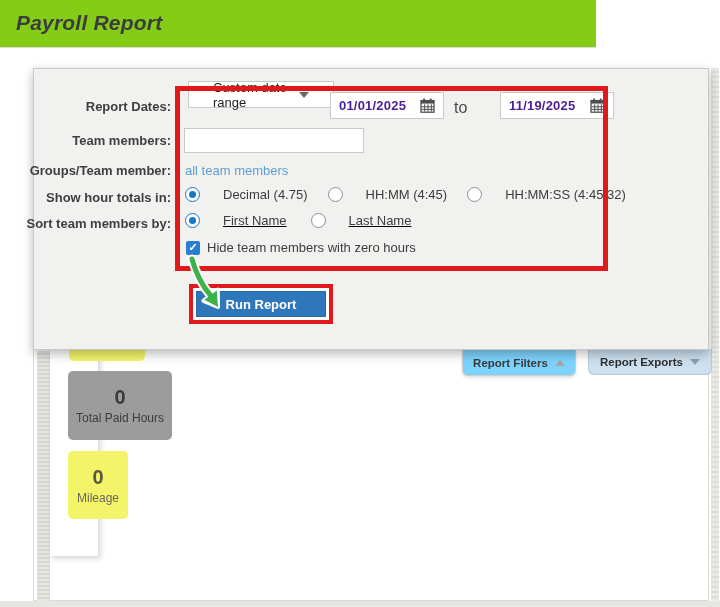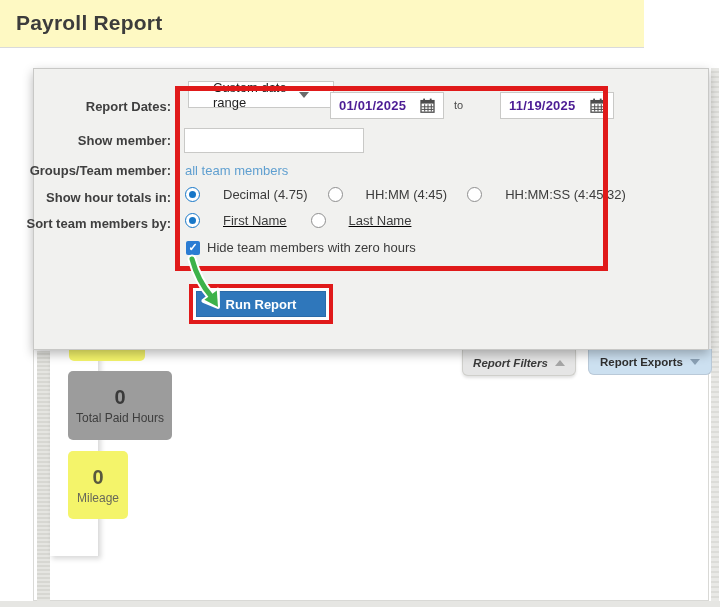--- a/index.html
+++ b/index.html
@@ -1,21 +1,21 @@
 <!DOCTYPE html>
 <html><head>
 <meta charset="utf-8">
 <style>
   html,body{margin:0;padding:0;}
   .page{position:relative;width:720px;height:607px;background:#ffffff;
         font-family:"Liberation Sans",sans-serif;overflow:hidden;}
 
   
-  .header{position:absolute;left:0;top:0;width:644px;height:47px;
-          background:#fef9c3;border-bottom:1px solid #d9dadc;}
+  .header{position:absolute;left:0;top:0;width:596px;height:47px;
+          background:#84cc16;border-bottom:1px solid #d9dadc;font-style:italic;}
   .page-title{position:absolute;left:16px;top:11px;font-size:21px;font-weight:600;
               color:#3c3c3c;letter-spacing:.2px;}
 
   
   .right-strip{position:absolute;left:711px;top:68px;width:8px;height:533px;
                background:repeating-linear-gradient(0deg,#e9e9e6 0 3px,#dcdcd8 3px 5px);}
   .bottom-strip{position:absolute;left:0;top:601px;width:720px;height:6px;background:#e6e6e3;}
 
   
   .bg-card{position:absolute;left:33px;top:68px;width:676px;height:533px;
@@ -33,23 +33,23 @@
   .stat-gray .stat-label{color:#3d3d3d;}
   .stat-yellow{left:68px;top:451px;width:60px;height:68px;background:#f4f46a;}
   .stat-yellow .stat-value{color:#58583e;}
   .stat-yellow .stat-label{color:#68685a;}
   .stat-value{font-size:20px;font-weight:bold;line-height:22px;}
   .stat-label{font-size:12px;margin-top:3px;}
 
   
   .tab{position:absolute;height:26px;display:flex;align-items:center;justify-content:center;
        gap:7px;font-size:11.5px;font-weight:bold;box-sizing:border-box;cursor:pointer;}
-  .tab-filters{left:462px;top:350px;width:114px;background:#e5e5e5;color:#3a3a3a;
+  .tab-filters{left:462px;top:350px;width:114px;background:#7dd3fc;color:#3a3a3a;
                border:1px solid #cfcfcb;border-top:none;border-radius:0 0 6px 6px;
-               box-shadow:0 2px 3px rgba(0,0,0,.12);font-style:italic;}
+               box-shadow:0 2px 3px rgba(0,0,0,.12);}
   .tab-exports{left:588px;top:349px;width:124px;background:#cce0f0;color:#2f2f2f;
                border:1px solid #b9c9d8;border-top:none;border-radius:0 0 6px 6px;}
   .caret-up{width:0;height:0;border-left:5px solid transparent;border-right:5px solid transparent;
             border-bottom:6px solid #a5a5a5;}
   .caret-down{width:0;height:0;border-left:5px solid transparent;border-right:5px solid transparent;
               border-top:6px solid #8aa0b4;}
 
   
   .panel{position:absolute;left:33px;top:68px;width:676px;height:282px;background:#f1f1ef;
          border:1px solid #c8c8c6;box-sizing:border-box;box-shadow:0 4px 10px rgba(0,0,0,.28);}
@@ -61,21 +61,21 @@
   .field-box{position:absolute;height:27px;background:#fff;border:1px solid #c9c9c7;
              box-sizing:border-box;display:flex;align-items:center;}
   .dd{left:154px;top:12px;width:146px;justify-content:space-between;padding:0 24px;cursor:pointer;}
   .dd-text{font-size:13px;color:#1f1f1f;}
   .caret-dd{width:0;height:0;border-left:5px solid transparent;border-right:5px solid transparent;
             border-top:6px solid #6a6a6a;}
   .date-box{justify-content:space-between;padding:0 8px;cursor:text;}
   .date-start{left:296px;top:23px;width:114px;}
   .date-end{left:466px;top:23px;width:114px;}
   .date-text{font-size:13px;font-weight:700;color:#4c1d95;letter-spacing:.2px;}
-  .to-label{position:absolute;left:420px;top:30px;font-size:11px;color:#4a4a4a;}
+  .to-label{position:absolute;left:420px;top:30px;font-size:16px;color:#4a4a4a;}
 
   .team-input{position:absolute;left:150px;top:59px;width:180px;height:25px;background:#fff;
               border:1px solid #c9c9c7;box-sizing:border-box;font-family:"Liberation Sans",sans-serif;
               font-size:13px;padding:0 6px;outline:none;}
   .link{position:absolute;left:151px;top:94px;font-size:13px;color:#5f9fd0;cursor:pointer;}
 
   .radio-row{position:absolute;left:151px;display:flex;align-items:center;}
   .row-hours{top:118px;gap:20px;} .row-sort{top:144px;gap:24px;text-decoration:underline;}
   .radio-opt{display:flex;align-items:center;gap:23px;cursor:pointer;}
   .radio{width:13px;height:13px;border-radius:50%;background:#fff;border:1px solid #8f8f8f;
@@ -132,21 +132,21 @@
     <span class="caret-up"></span>
   </div>
   <div class="tab tab-exports">
     <span>Report Exports</span>
     <span class="caret-down"></span>
   </div>
 
   <div class="panel">
 
     <div class="form-label lbl-dates">Report Dates:</div>
-    <div class="form-label lbl-team">Show member:</div>
+    <div class="form-label lbl-team">Team members:</div>
     <div class="form-label lbl-groups">Groups/Team member:</div>
     <div class="form-label lbl-hours">Show hour totals in:</div>
     <div class="form-label lbl-sort">Sort team members by:</div>
 
     <div class="field-box dd">
       <span class="dd-text">Custom date range</span>
       <span class="caret-dd"></span>
     </div>
 
     <div class="field-box date-box date-start">

